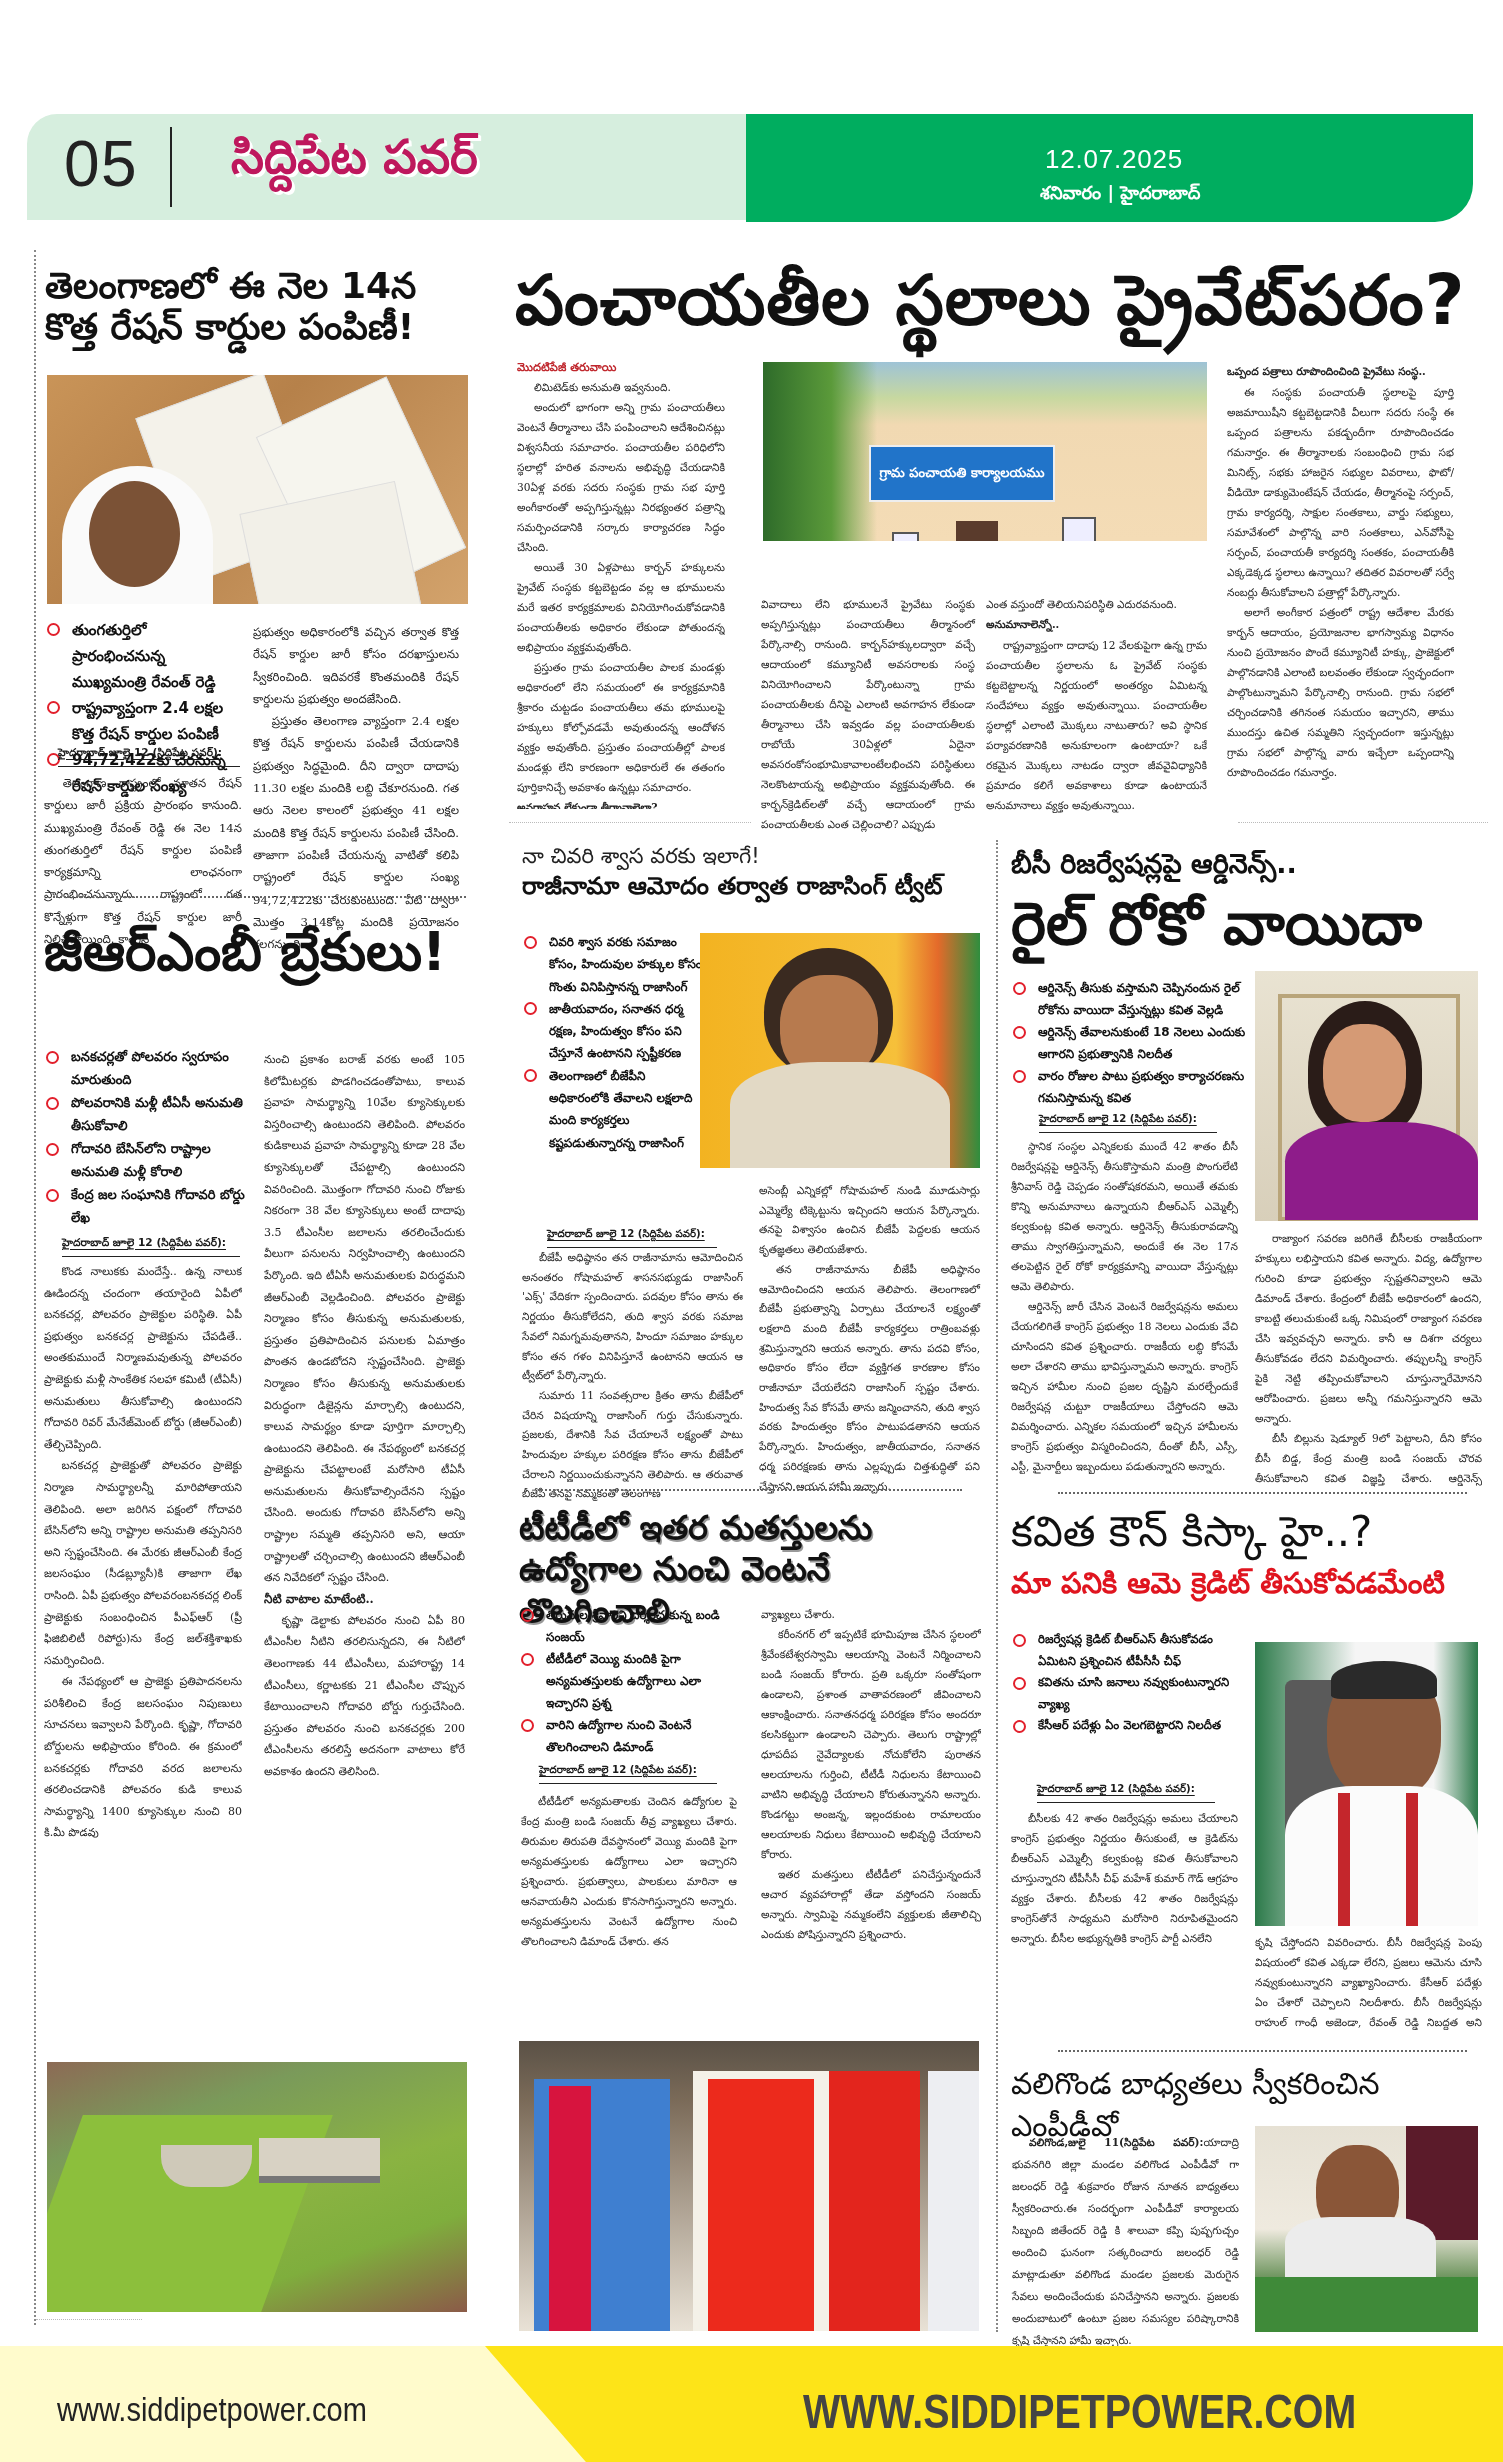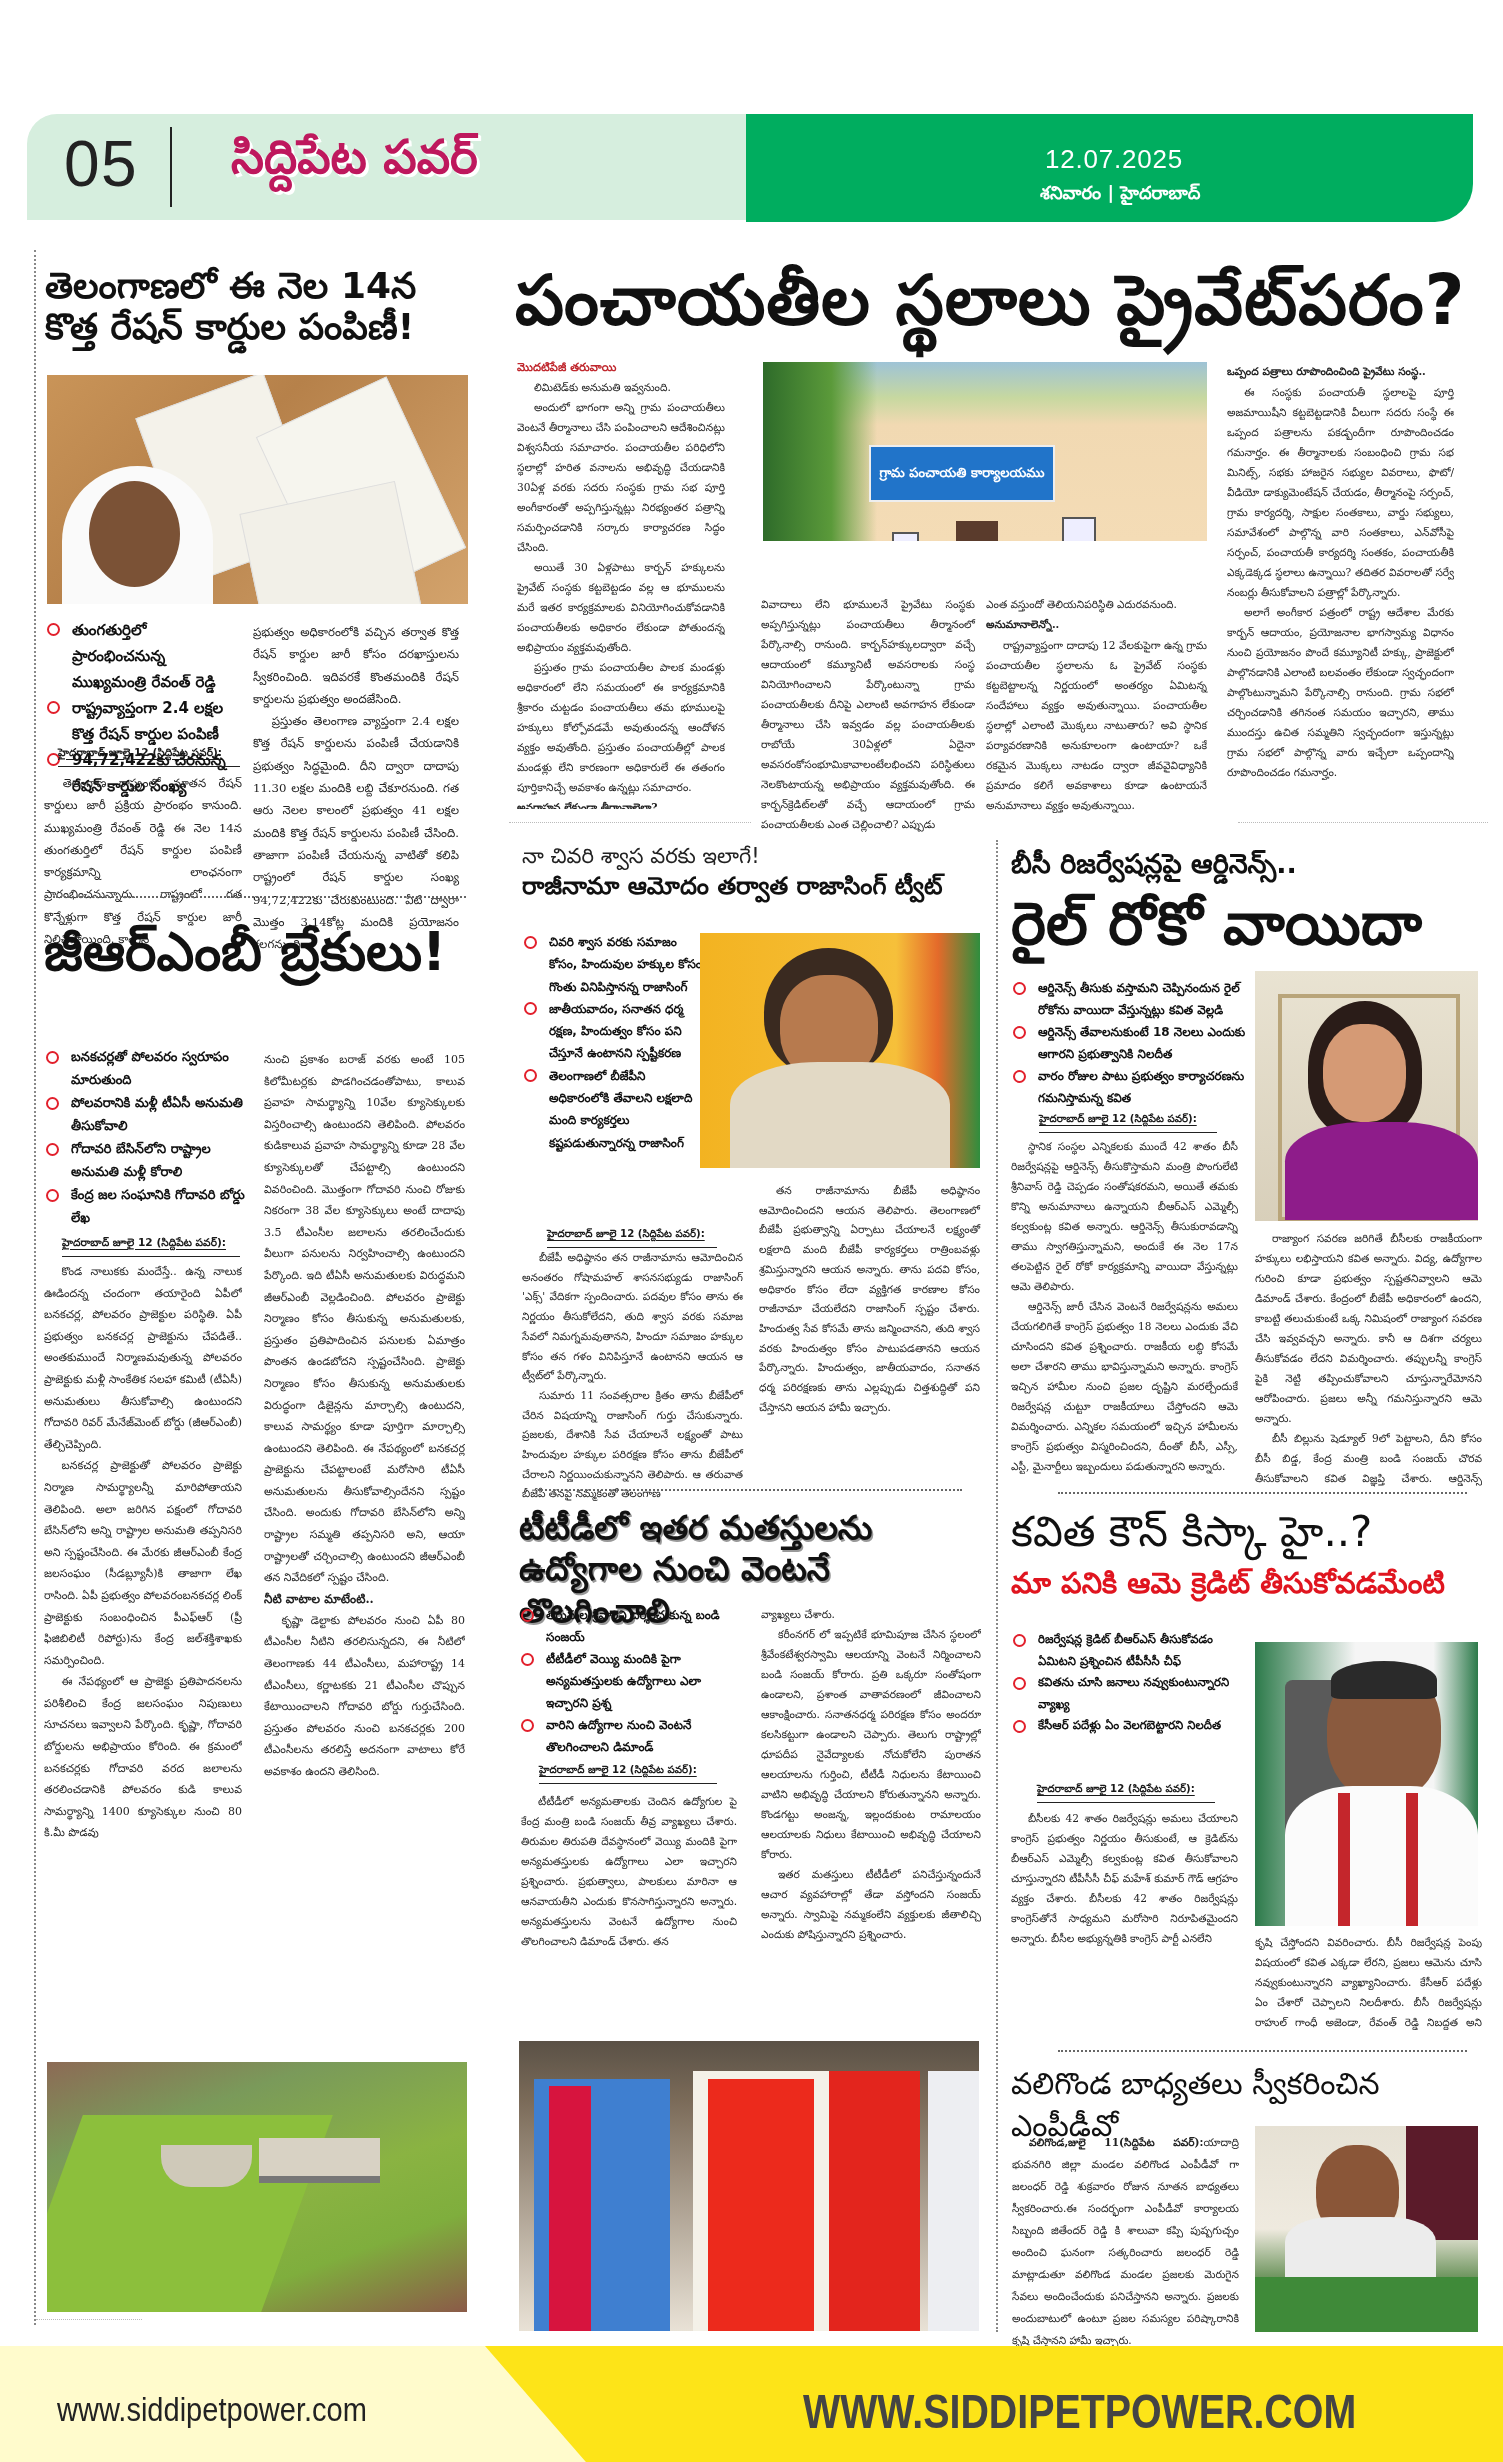--- a/index.html
+++ b/index.html
@@ -146,20 +146,21 @@
 <div class="abs img" style="left:700px;top:933px;width:280px;height:235px;background:linear-gradient(90deg,#f3b321 0%,#f6c03a 70%,#e46a2a 85%,#2f8e3e 100%)">
   <div style="position:absolute;left:64px;top:15px;width:129px;height:129px;background:#3a2a20;border-radius:50% 50% 45% 45%"></div>
   <div style="position:absolute;left:80px;top:42px;width:98px;height:106px;background:#b77a4e;border-radius:45%"></div>
   <div style="position:absolute;left:30px;top:129px;width:220px;height:106px;background:#e2d9c5;border-radius:40% 40% 0 0"></div>
 </div>
 <div class="abs body" style="left:522px;top:1248px;width:221px;font-size:10.6px;line-height:19.7px">
   <p>బీజేపీ అధిష్ఠానం తన రాజీనామాను ఆమోదించిన అనంతరం గోషామహల్ శాసనసభ్యుడు రాజాసింగ్ 'ఎక్స్' వేదికగా స్పందించారు. పదవుల కోసం తాను ఈ నిర్ణయం తీసుకోలేదని, తుది శ్వాస వరకు సమాజ సేవలో నిమగ్నమవుతానని, హిందూ సమాజం హక్కుల కోసం తన గళం వినిపిస్తూనే ఉంటానని ఆయన ఆ ట్వీట్‌లో పేర్కొన్నారు.</p>
   <p>సుమారు 11 సంవత్సరాల క్రితం తాను బీజేపీలో చేరిన విషయాన్ని రాజాసింగ్ గుర్తు చేసుకున్నారు. ప్రజలకు, దేశానికి సేవ చేయాలనే లక్ష్యంతో పాటు హిందువుల హక్కుల పరిరక్షణ కోసం తాను బీజేపీలో చేరాలని నిర్ణయించుకున్నానని తెలిపారు. ఆ తరువాత బీజేపీ తనపై నమ్మకంతో తెలంగాణ</p>
 </div>
 <div class="abs body" style="left:759px;top:1181px;width:221px;font-size:10.6px;line-height:19.7px">
+  <p style="text-indent:0">అసెంబ్లీ ఎన్నికల్లో గోషామహల్ నుండి మూడుసార్లు ఎమ్మెల్యే టిక్కెట్టును ఇచ్చిందని ఆయన పేర్కొన్నారు. తనపై విశ్వాసం ఉంచిన బీజేపీ పెద్దలకు ఆయన కృతజ్ఞతలు తెలియజేశారు.</p>
   <p>తన రాజీనామాను బీజేపీ అధిష్ఠానం ఆమోదించిందని ఆయన తెలిపారు. తెలంగాణలో బీజేపీ ప్రభుత్వాన్ని ఏర్పాటు చేయాలనే లక్ష్యంతో లక్షలాది మంది బీజేపీ కార్యకర్తలు రాత్రింబవళ్లు శ్రమిస్తున్నారని ఆయన అన్నారు. తాను పదవి కోసం, అధికారం కోసం లేదా వ్యక్తిగత కారణాల కోసం రాజీనామా చేయలేదని రాజాసింగ్ స్పష్టం చేశారు. హిందుత్వ సేవ కోసమే తాను జన్మించానని, తుది శ్వాస వరకు హిందుత్వం కోసం పాటుపడతానని ఆయన పేర్కొన్నారు. హిందుత్వం, జాతీయవాదం, సనాతన ధర్మ పరిరక్షణకు తాను ఎల్లప్పుడు చిత్తశుద్ధితో పని చేస్తానని ఆయన హామీ ఇచ్చారు.</p>
 </div>
 <div class="abs dots-h" style="left:538px;top:1489px;width:424px"></div>
 
 <div class="abs" style="left:1011px;top:848px;width:469px;font-size:27px;font-weight:bold;color:#111">బీసీ రిజర్వేషన్లపై ఆర్డినెన్స్..</div>
 <div class="abs hl" style="left:1011px;top:890px;width:485px;font-size:59px">రైల్ రోకో వాయిదా</div>
 <ul class="abs bullets" style="left:1011px;top:977px;width:250px;font-size:12px;line-height:22px">
   <li><span class="dot" style="top:4.5px"></span><span>ఆర్డినెన్స్ తీసుకు వస్తామని చెప్పినందున రైల్ రోకోను వాయిదా వేస్తున్నట్లు కవిత వెల్లడి</span></li>
   <li><span class="dot" style="top:4.5px"></span><span>ఆర్డినెన్స్ తేవాలనుకుంటే 18 నెలలు ఎందుకు ఆగారని ప్రభుత్వానికి నిలదీత</span></li>
   <li><span class="dot" style="top:4.5px"></span><span>వారం రోజుల పాటు ప్రభుత్వం కార్యాచరణను గమనిస్తామన్న కవిత</span></li>

